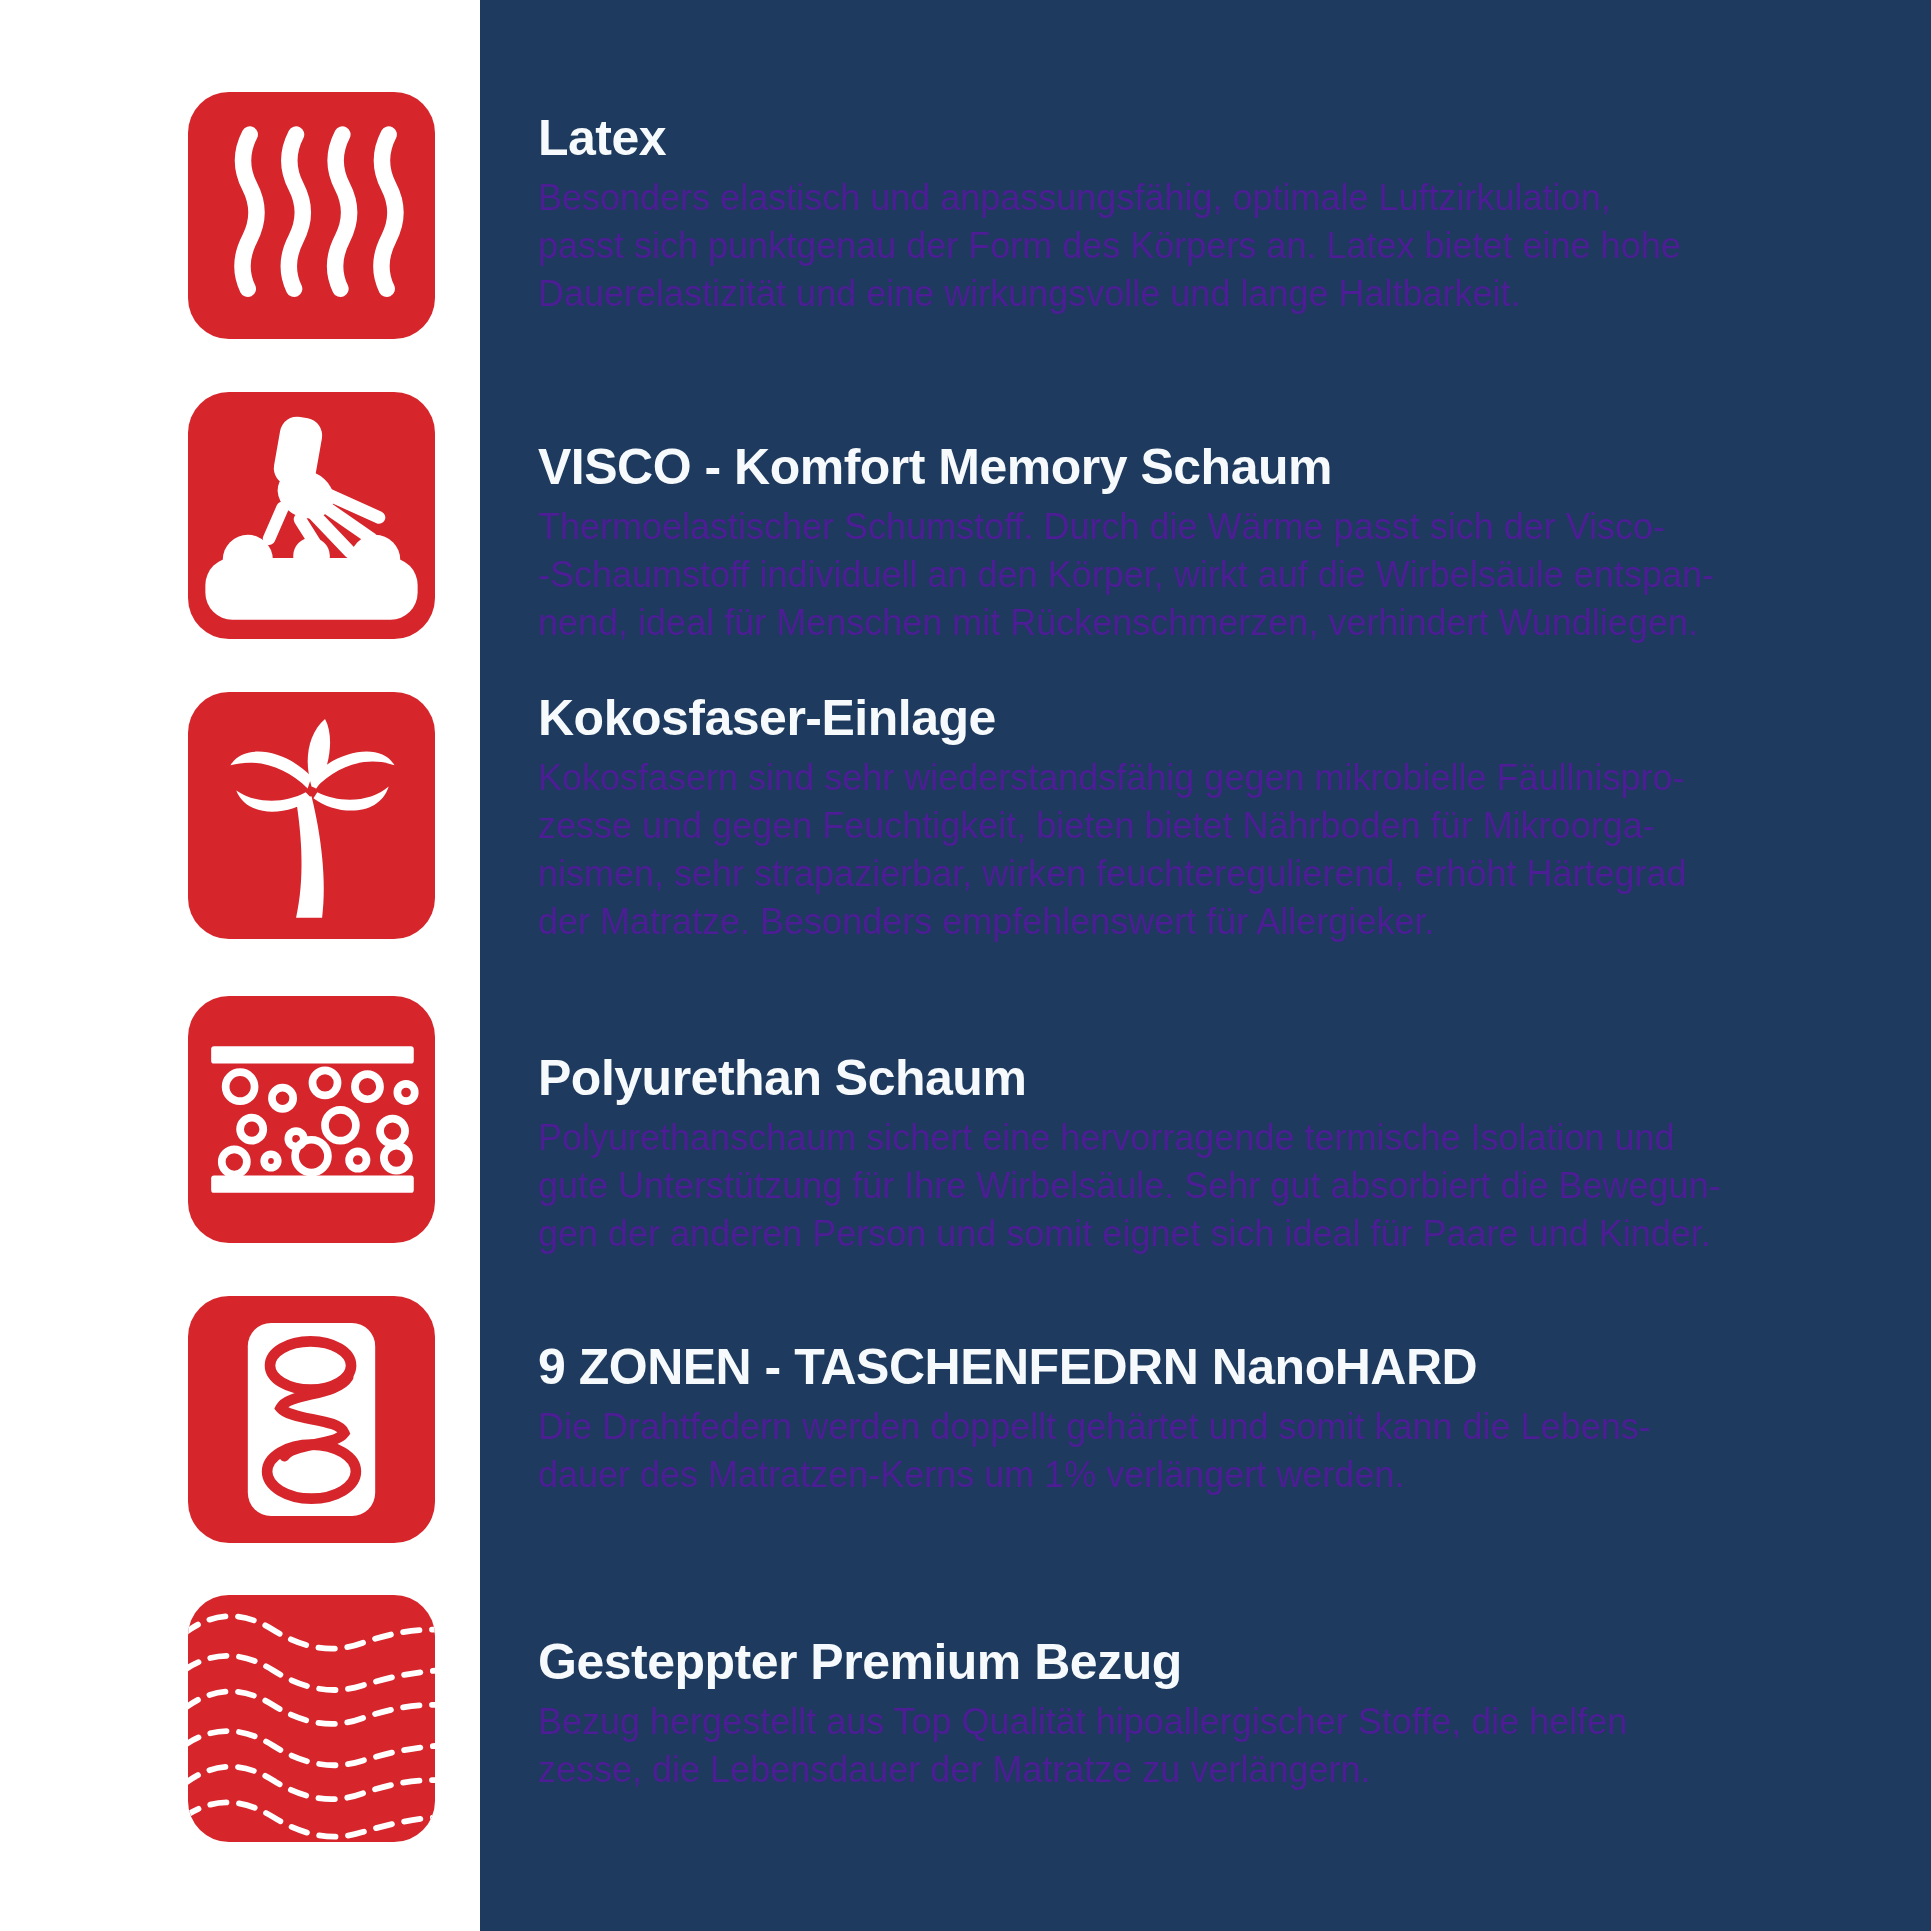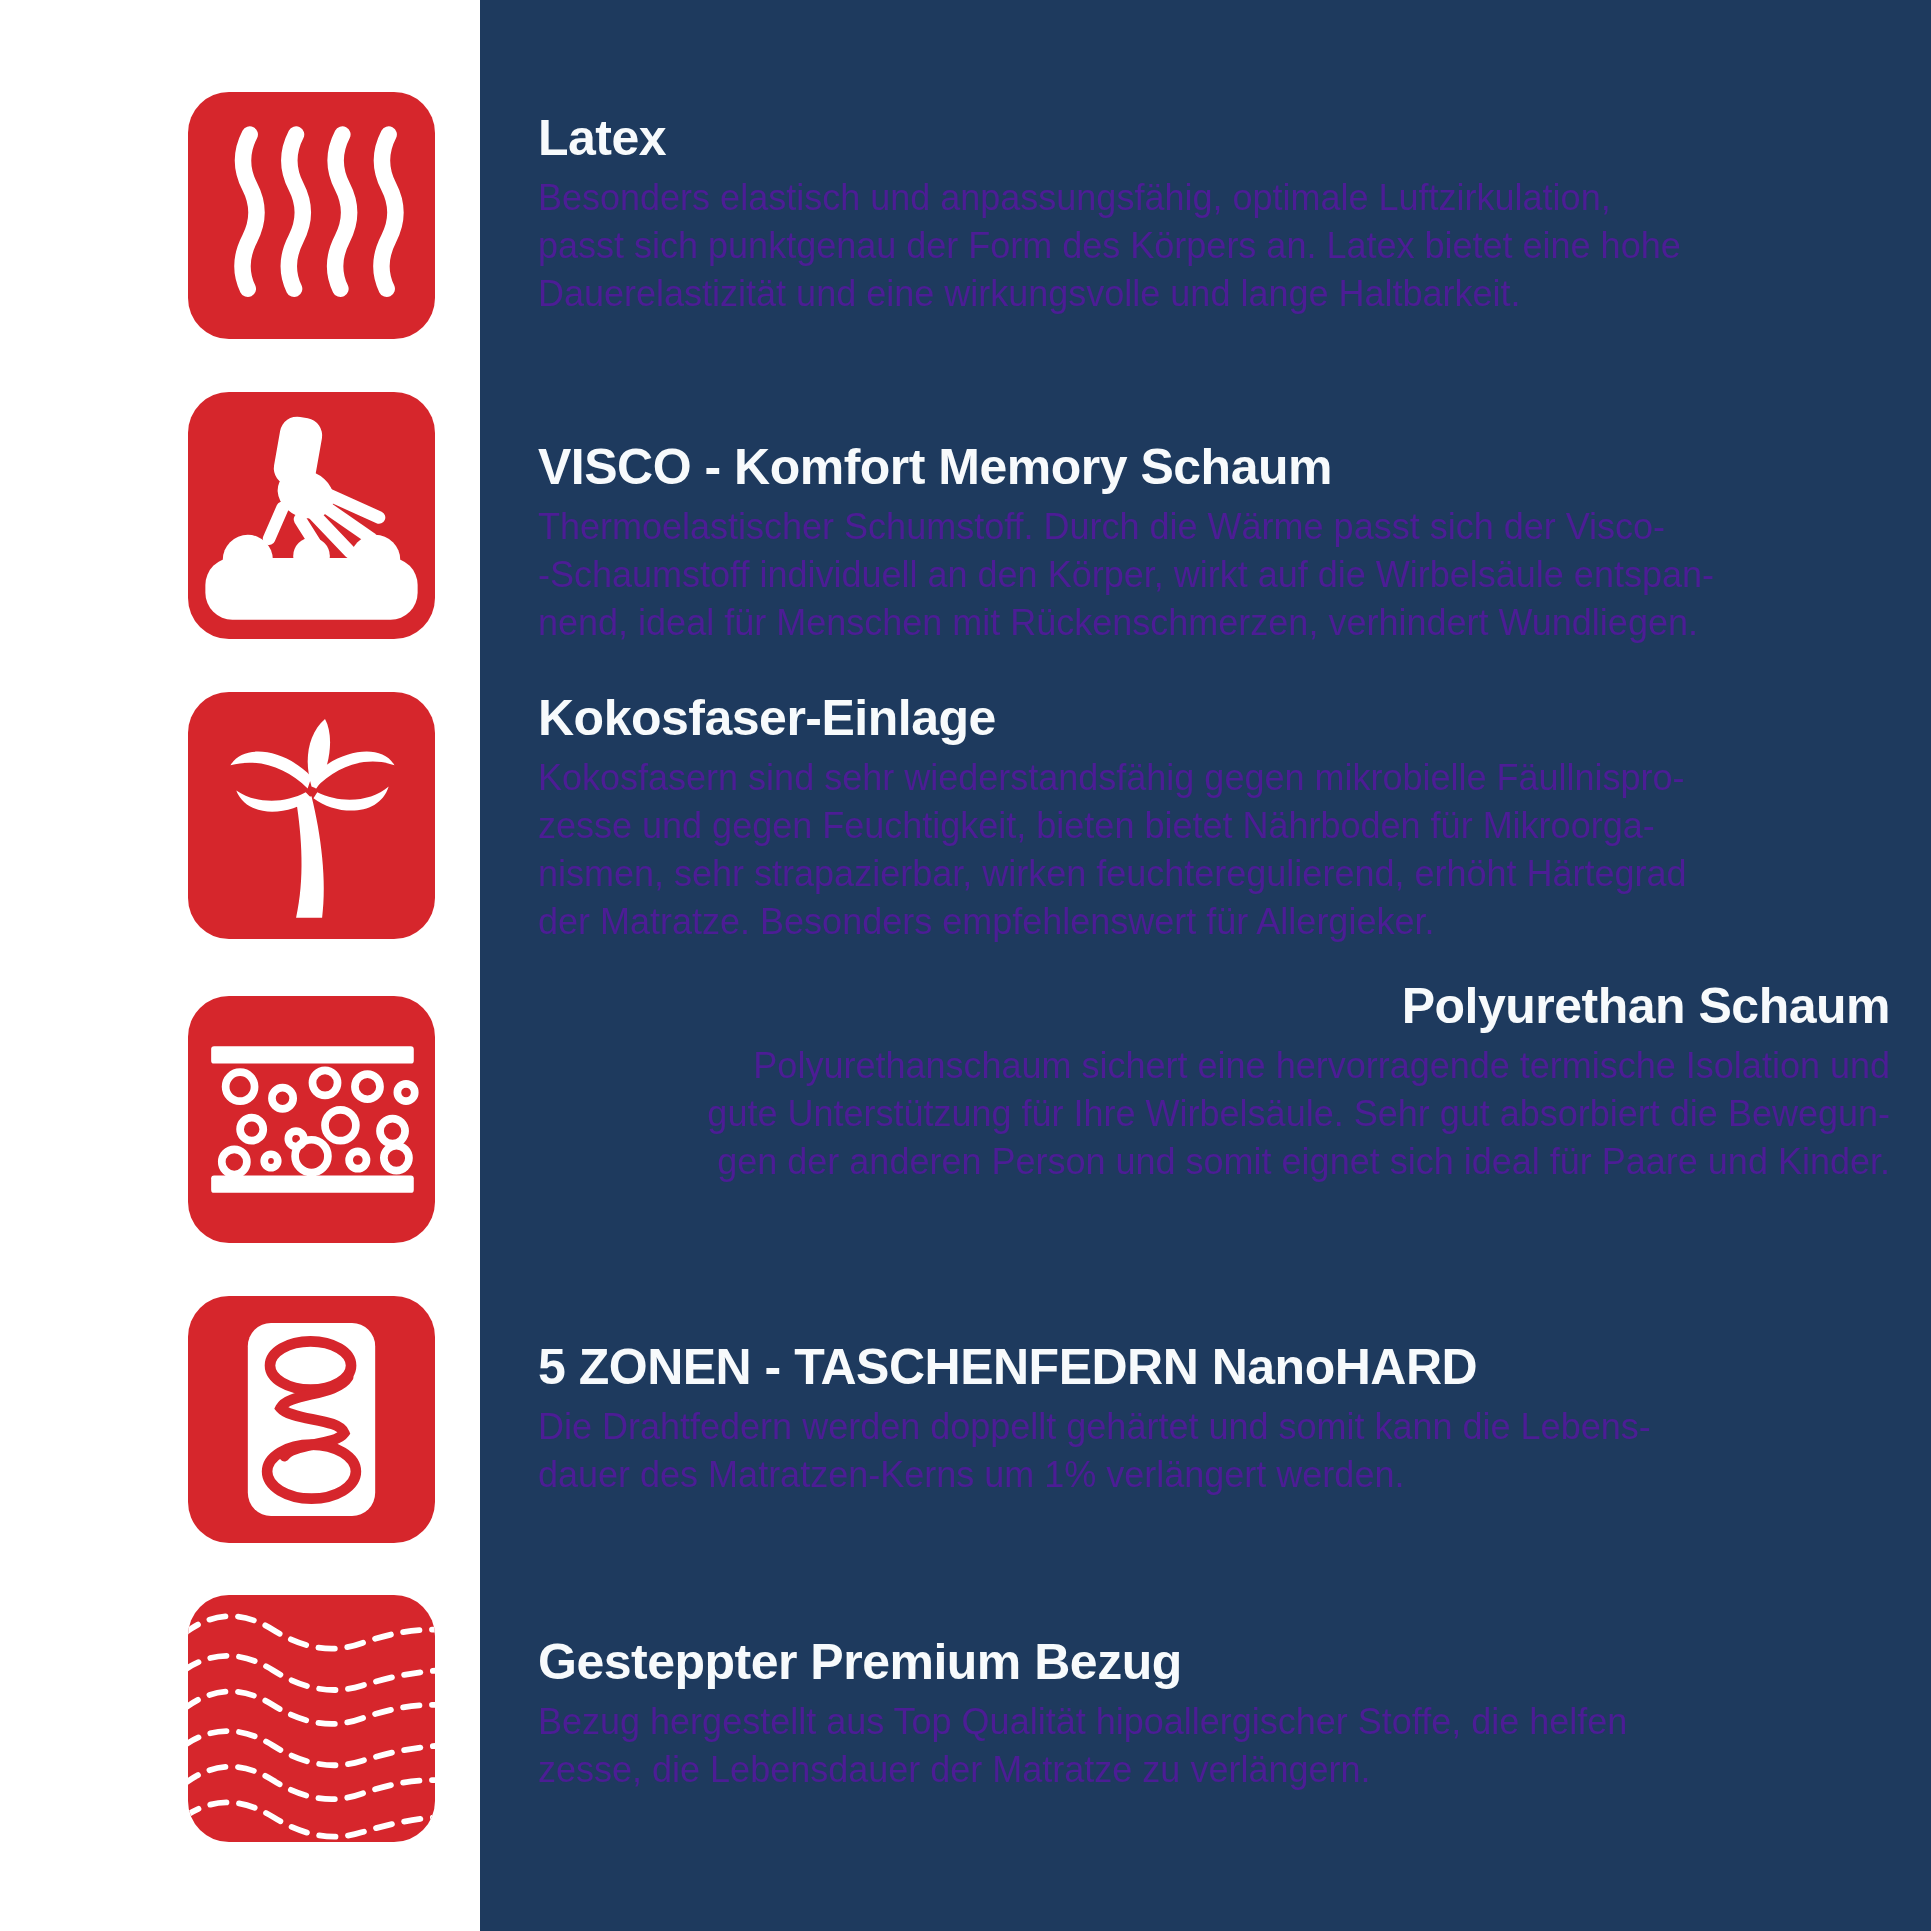--- a/index.html
+++ b/index.html
@@ -119,39 +119,39 @@
         <circle cx="158" cy="134" r="16"></circle>
         <circle cx="212" cy="140" r="13"></circle>
         <circle cx="48" cy="172" r="13"></circle>
         <circle cx="86" cy="171" r="7"></circle>
         <circle cx="128" cy="166" r="17"></circle>
         <circle cx="176" cy="170" r="9"></circle>
         <circle cx="216" cy="168" r="13"></circle>
       </g>
     </svg>
   </div>
-  <div class="text-block" style="top:976px;text-align:right;">
+  <div class="text-block" style="top:1048px;">
     <h2 class="section-title">Polyurethan Schaum</h2>
     <p class="section-body">Polyurethanschaum sichert eine hervorragende termische Isolation und
 gute Unterstützung für Ihre Wirbelsäule. Sehr gut absorbiert die Bewegun-
 gen der anderen Person und somit eignet sich ideal für Paare und Kinder.</p>
   </div>
 
   <div class="icon-box" style="top:1296px;">
     <svg viewBox="0 0 256 256">
       <rect x="62" y="28" width="132" height="200" rx="24" fill="#ffffff"></rect>
       <g fill="none" stroke="#d6262c" stroke-width="11" stroke-linecap="round">
         <ellipse cx="127" cy="72" rx="42" ry="25"></ellipse>
         <path d="M166,84 C154,104 104,100 96,116 C108,130 156,126 162,142 C152,156 108,152 100,166"></path>
         <ellipse cx="128" cy="182" rx="46" ry="28"></ellipse>
       </g>
     </svg>
   </div>
   <div class="text-block" style="top:1337px;">
-    <h2 class="section-title">5 ZONEN - TASCHENFEDRN NanoHARD</h2>
+    <h2 class="section-title">9 ZONEN - TASCHENFEDRN NanoHARD</h2>
     <p class="section-body">Die Drahtfedern werden doppellt gehärtet und somit kann die Lebens-
 dauer des Matratzen-Kerns um 1% verlängert werden.</p>
   </div>
 
   <div class="icon-box" style="top:1595px;">
     <svg viewBox="0 0 256 256">
       <g fill="none" stroke="#ffffff" stroke-width="6" stroke-linecap="round" stroke-dasharray="17 13">
         <path d="M-4,40 q44,-34 92,-4 t92,14 t84,-14"></path>
         <path d="M-4,78 q44,-30 92,0 t92,16 t84,-16"></path>
         <path d="M-4,118 q44,-34 92,-4 t92,14 t84,-14"></path>

